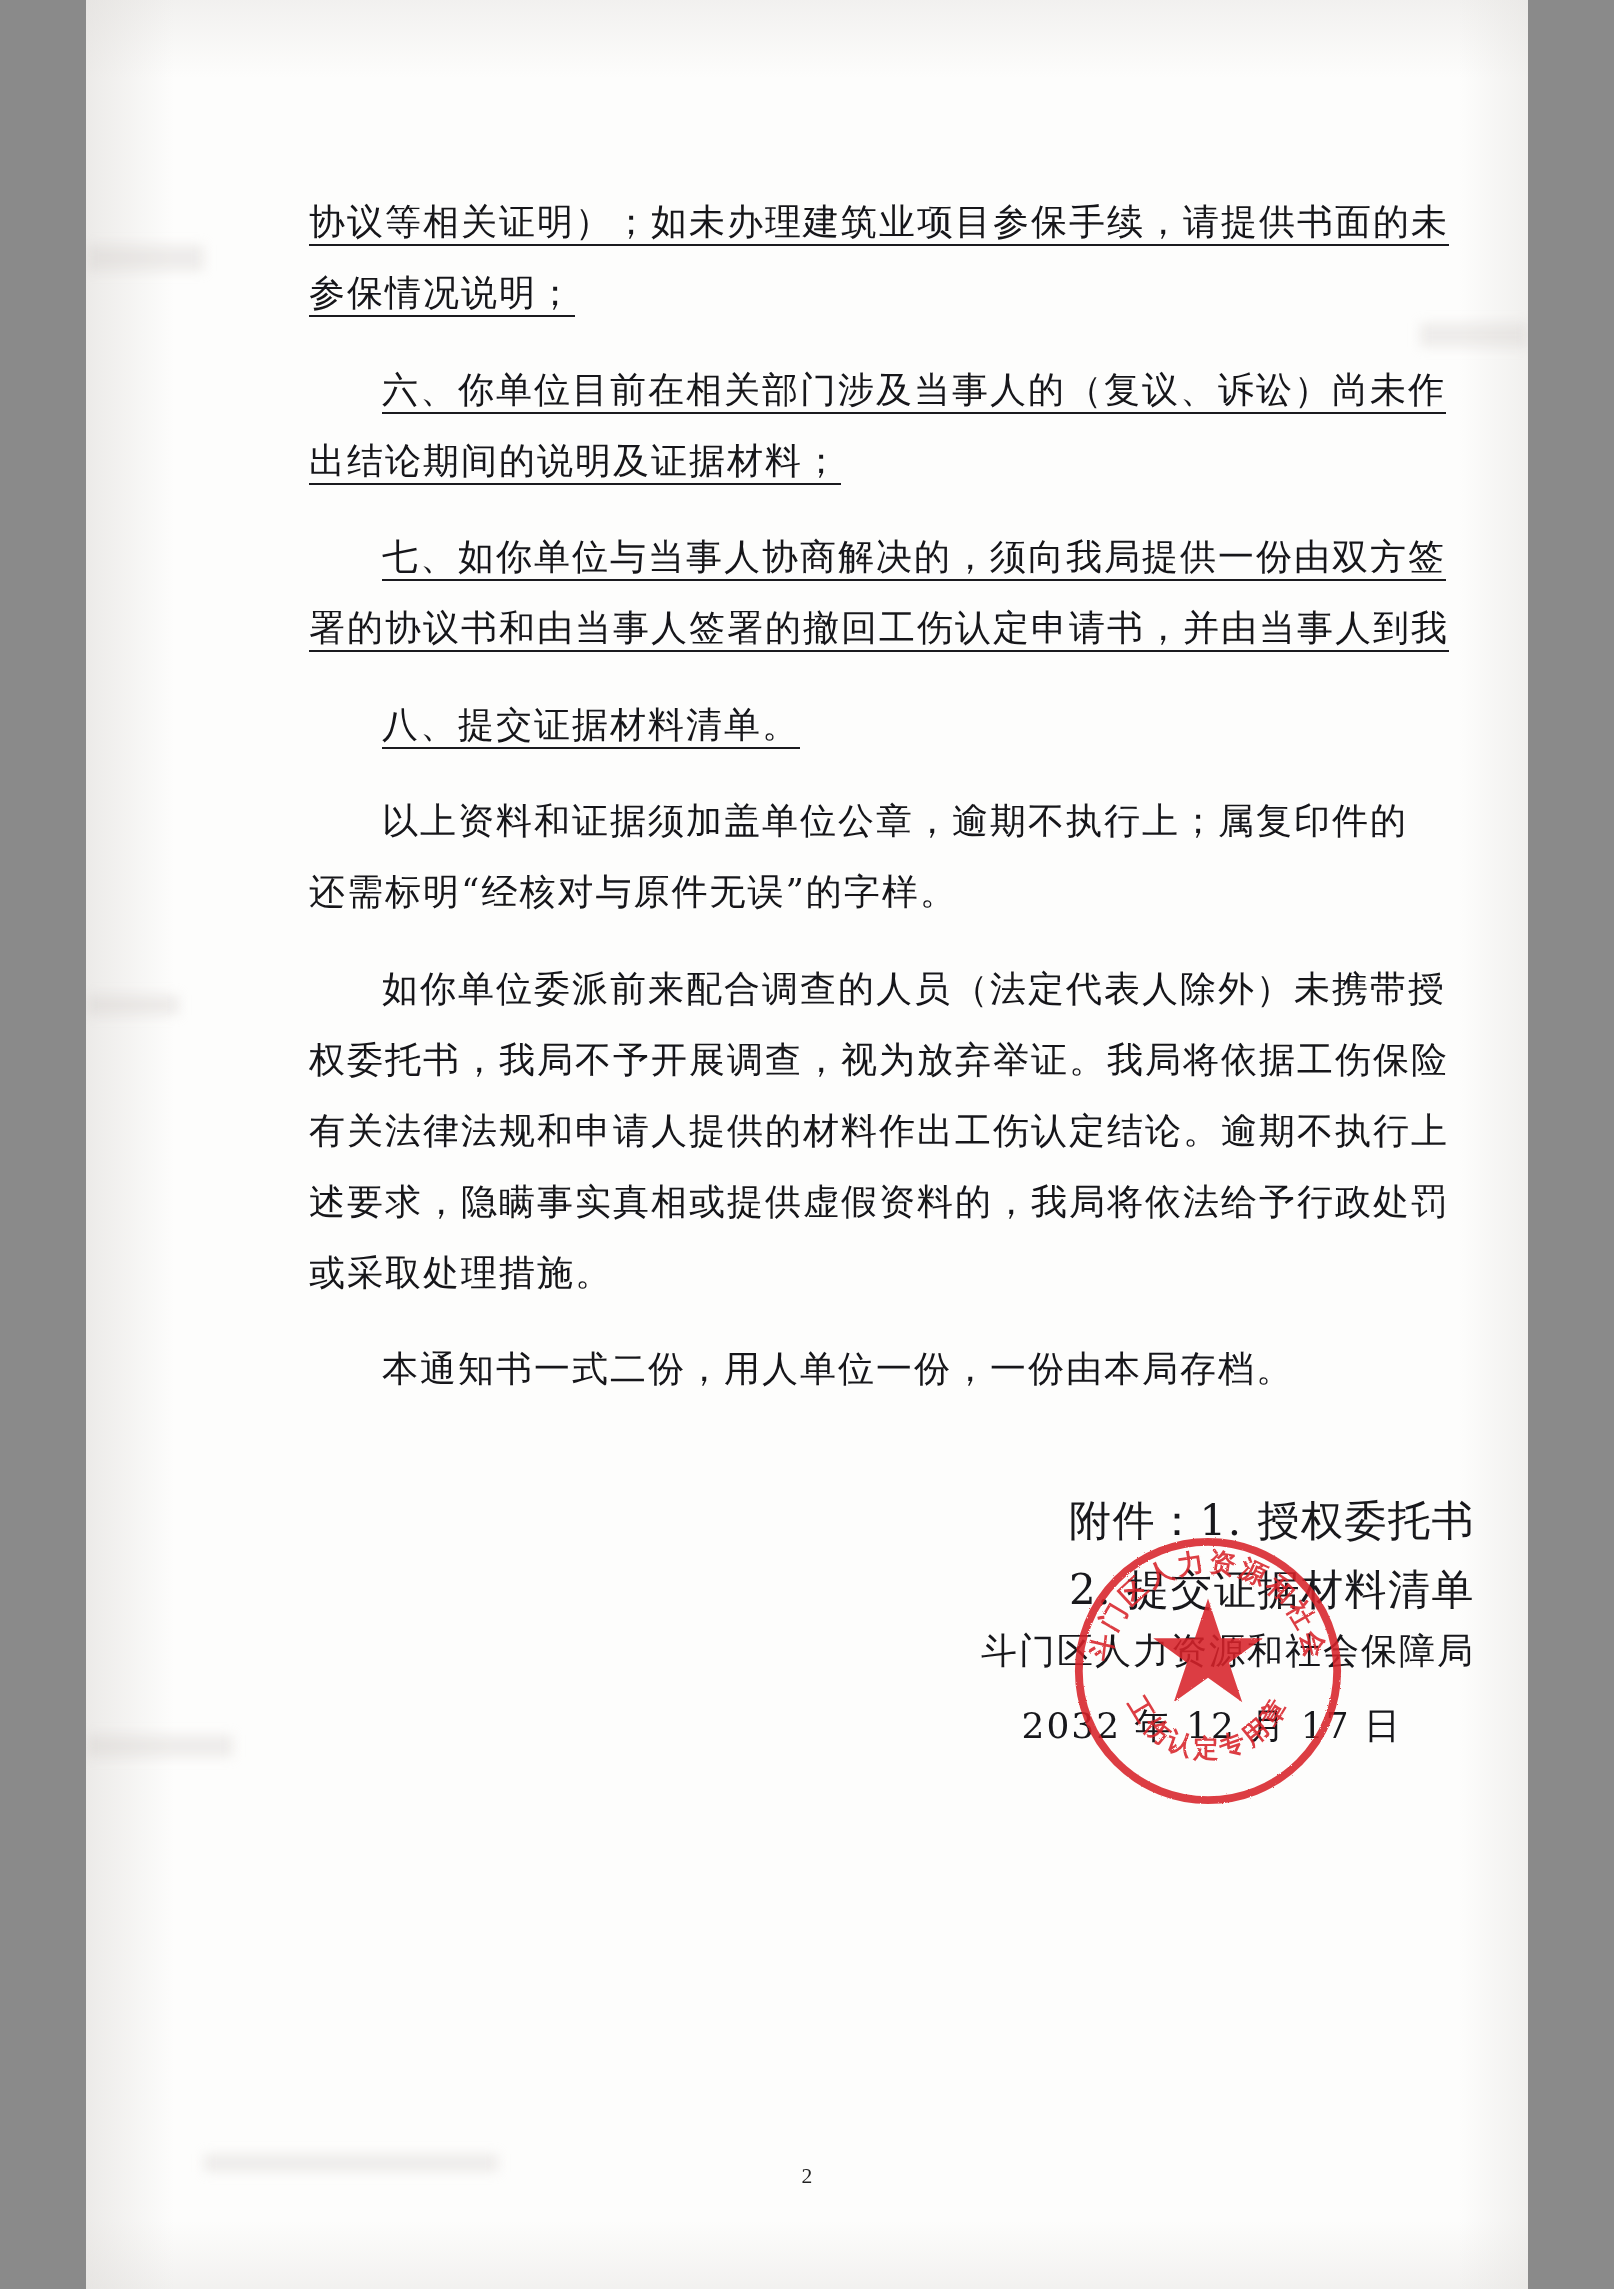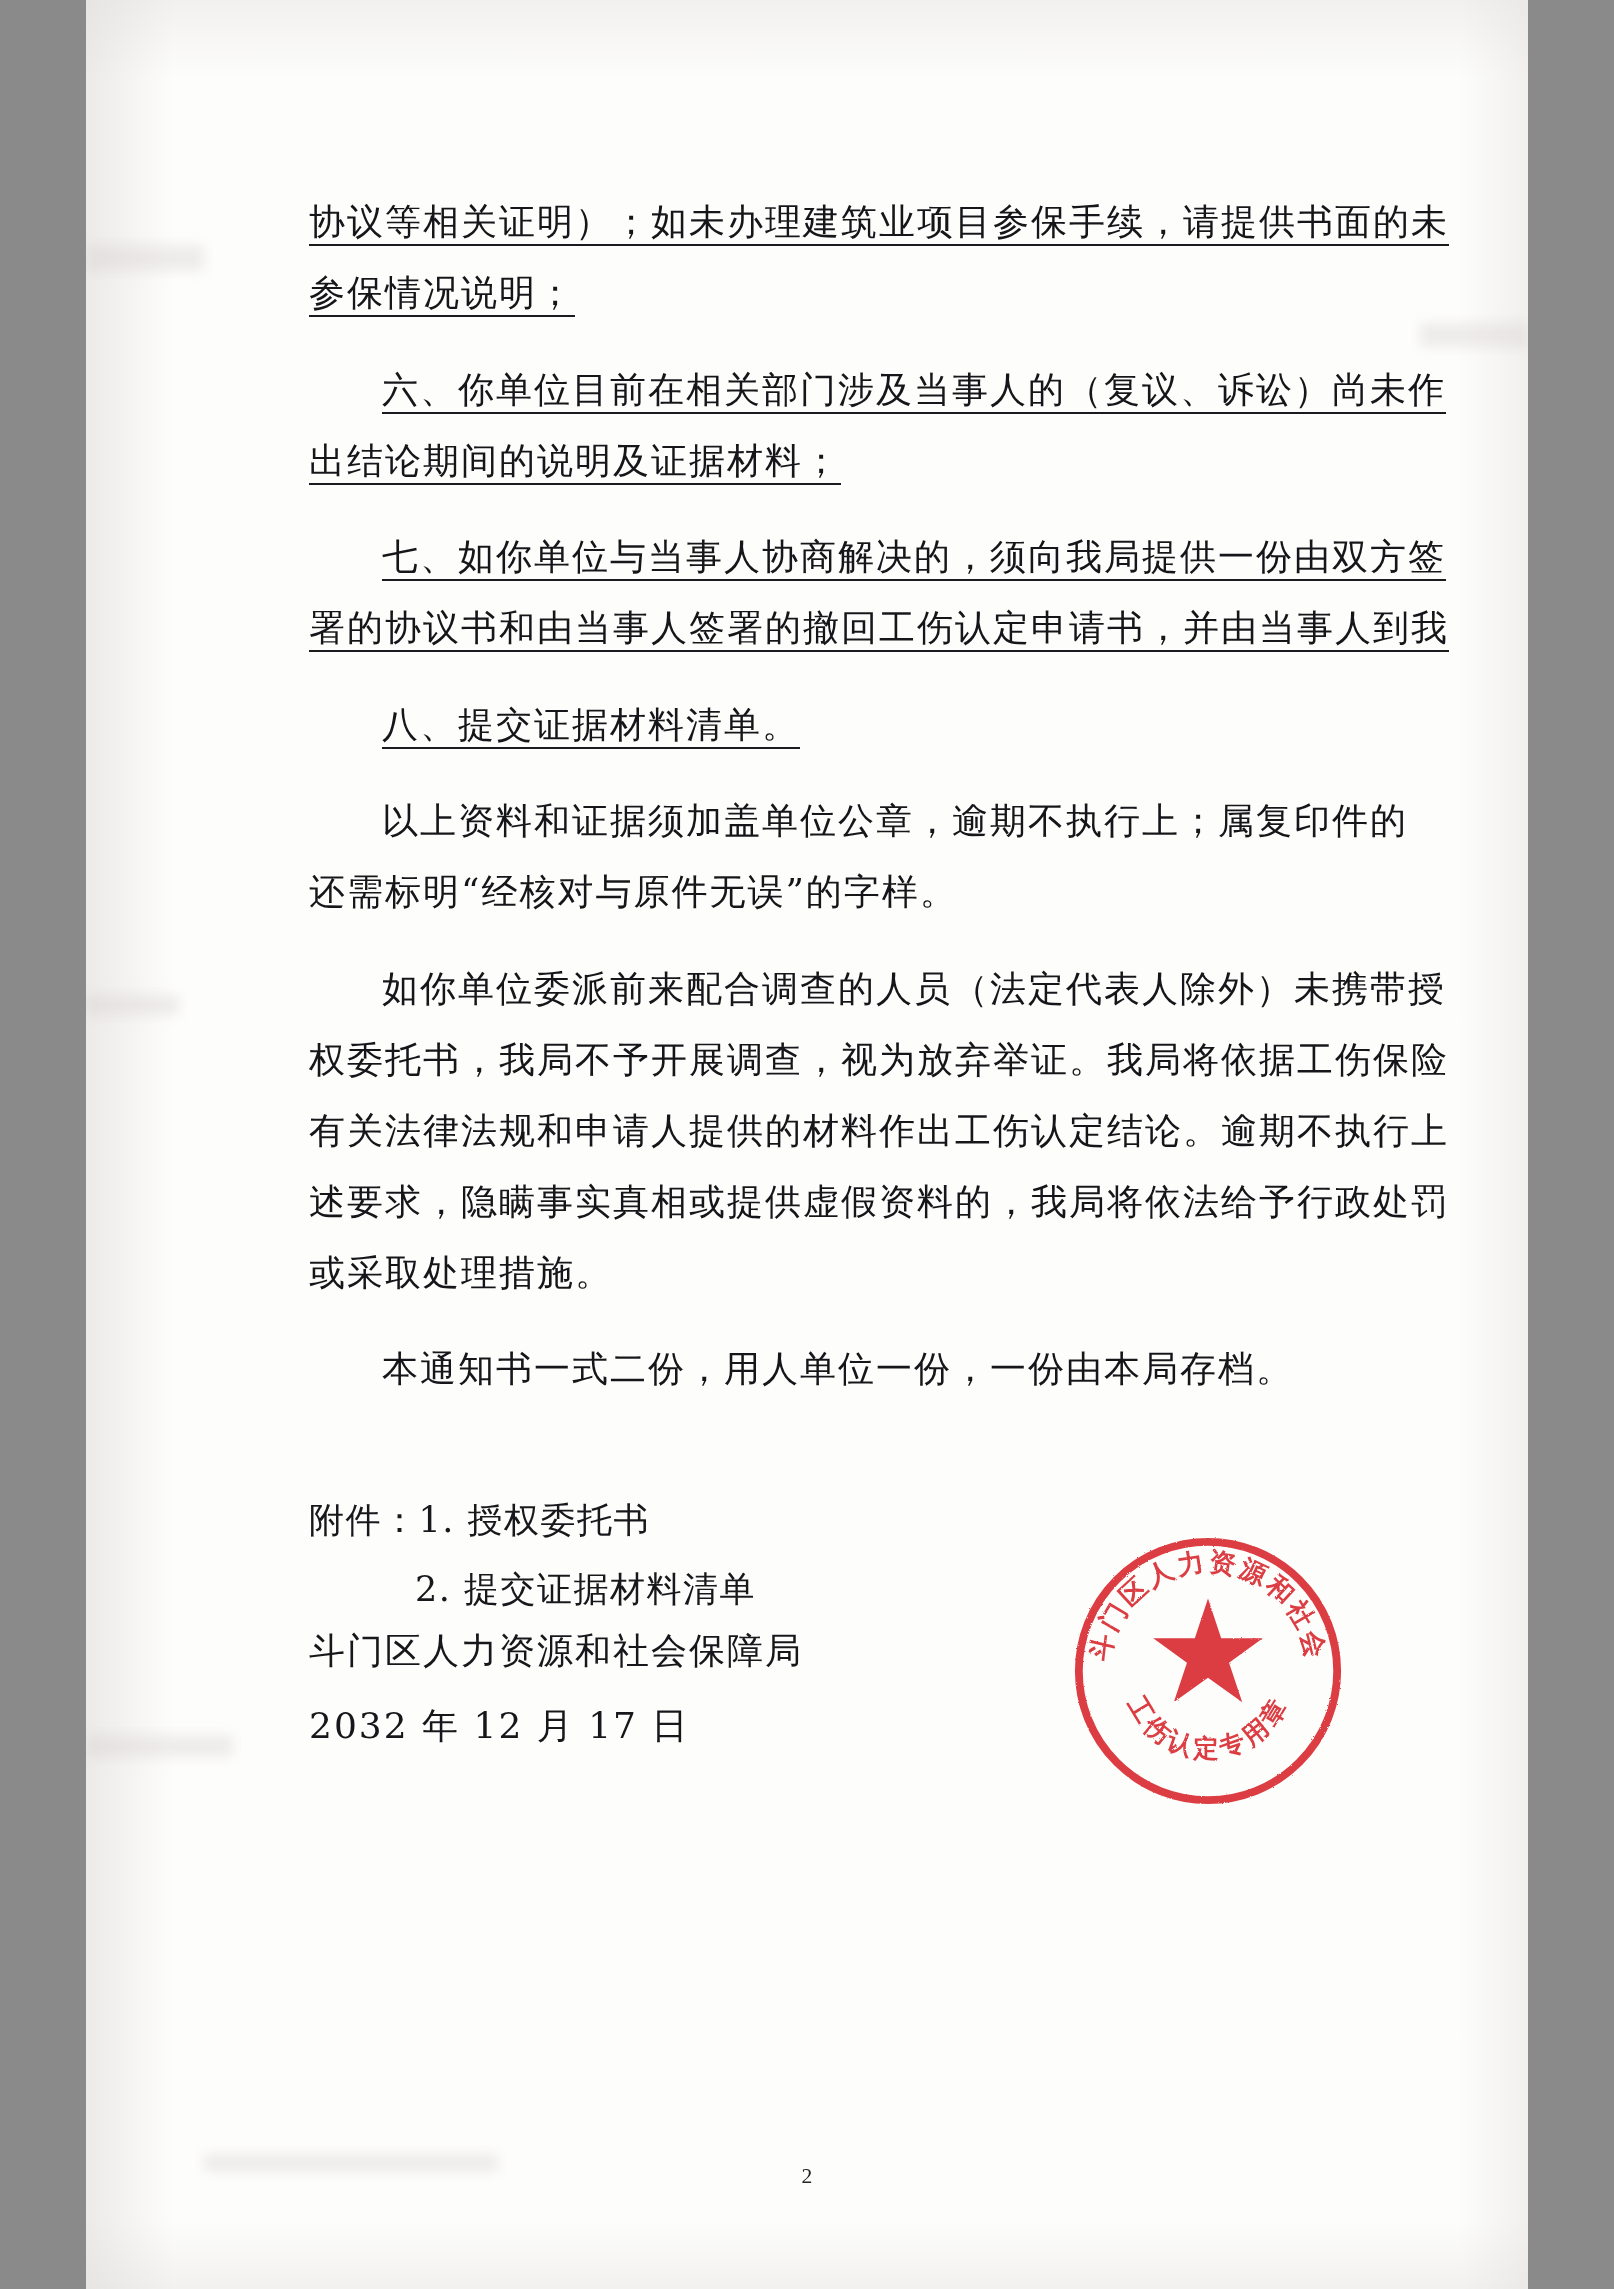--- a/index.html
+++ b/index.html
@@ -54,34 +54,35 @@
     text-decoration-color:#1b1b1f;
   }
   .indent{ padding-left:73px; }
   .indent2{ padding-left:106px; }
 
   .gap-sm{height:25.5px;}
   .gap-lg{height:82px;}
 
   .attach{
     font-family:"DejaVu Serif","Liberation Serif",serif;
-    font-size:35px;
+    font-size:42px;
     line-height:69px;
     letter-spacing:1.5px;
     color:#18181c;
     white-space:pre;
+    text-align:right;
   }
 
   
   .signblock{
     position:absolute;
     left:0;
     top:1441px;
     width:1166px;
-    text-align:left;
+    text-align:right;
     padding-right:9.8px;
   }
   .sign-org{
     font-family:"DejaVu Serif","Liberation Serif",serif;
     font-size:36px;
     letter-spacing:2px;
     color:#17171b;
     white-space:pre;
   }
   .sign-date{

